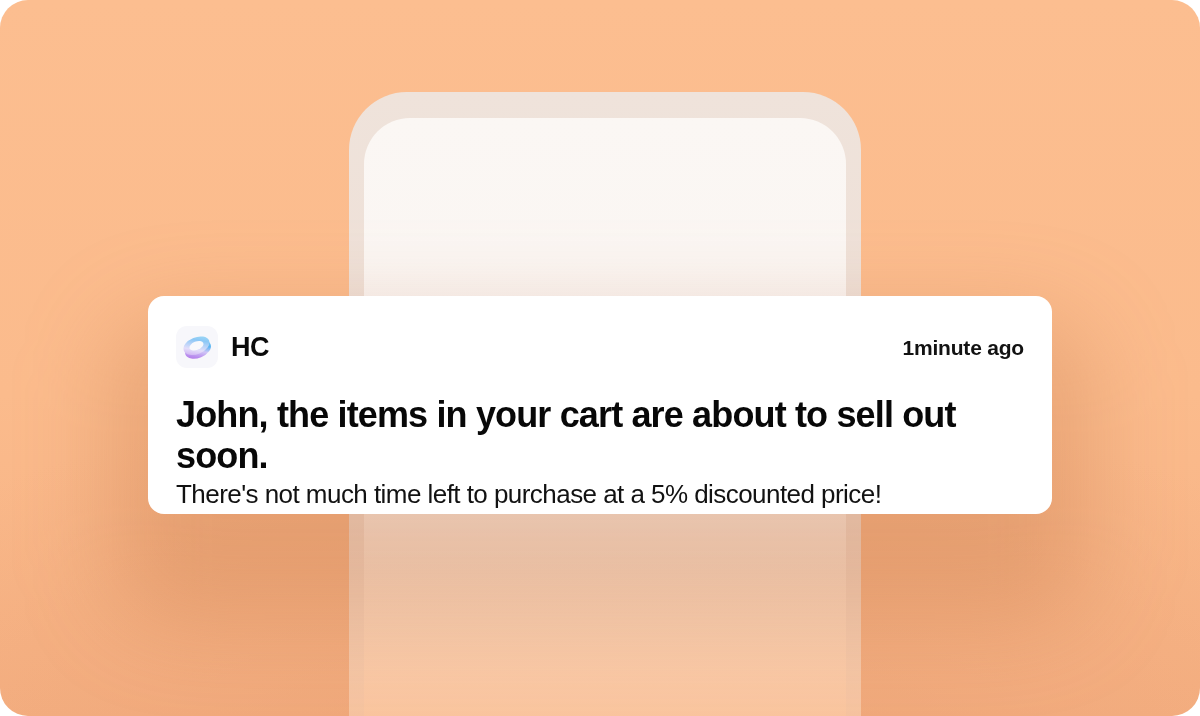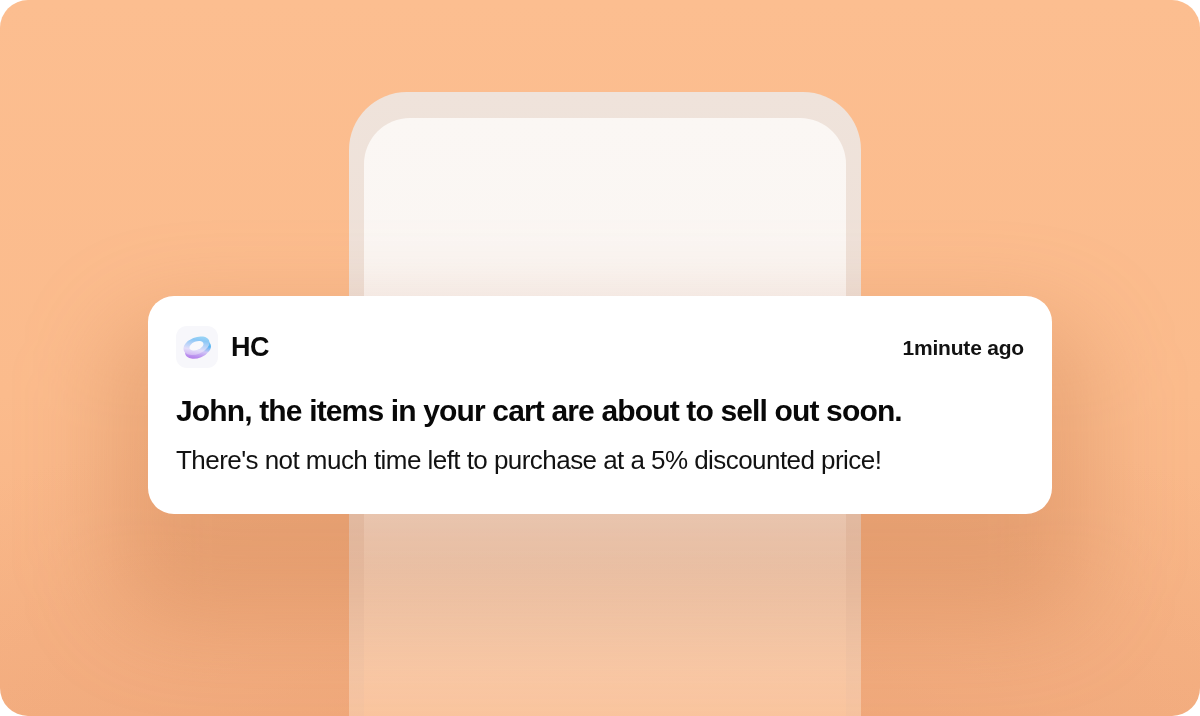--- a/index.html
+++ b/index.html
@@ -80,21 +80,21 @@
   }
 
   
   .notif-card {
     position: absolute;
     left: 148px;
     top: 296px;
     width: 904px;
     height: 218px;
     background: #ffffff;
-    border-radius: 26px;
+    border-radius: 16px;
     padding: 30px 28px 26px 28px;
     display: flex;
     flex-direction: column;
   }
 
   .notif-header {
     display: flex;
     align-items: center;
     justify-content: space-between;
     height: 42px;
@@ -129,29 +129,29 @@
     font-size: 21px;
     font-weight: 700;
     color: #121212;
     letter-spacing: -0.2px;
     line-height: 1;
     white-space: nowrap;
   }
 
   .notif-title {
     margin-top: 26px;
-    font-size: 30px;
+    font-size: 36px;
     font-weight: 700;
     letter-spacing: -0.85px;
     color: #080808;
     line-height: 1.15;
   }
 
   .notif-body {
-    margin-top: 16px;
+    margin-top: 2px;
     font-size: 26px;
     font-weight: 400;
     letter-spacing: -0.55px;
     color: #121212;
     line-height: 1.2;
   }
 </style>
 </head>
 <body>
 

